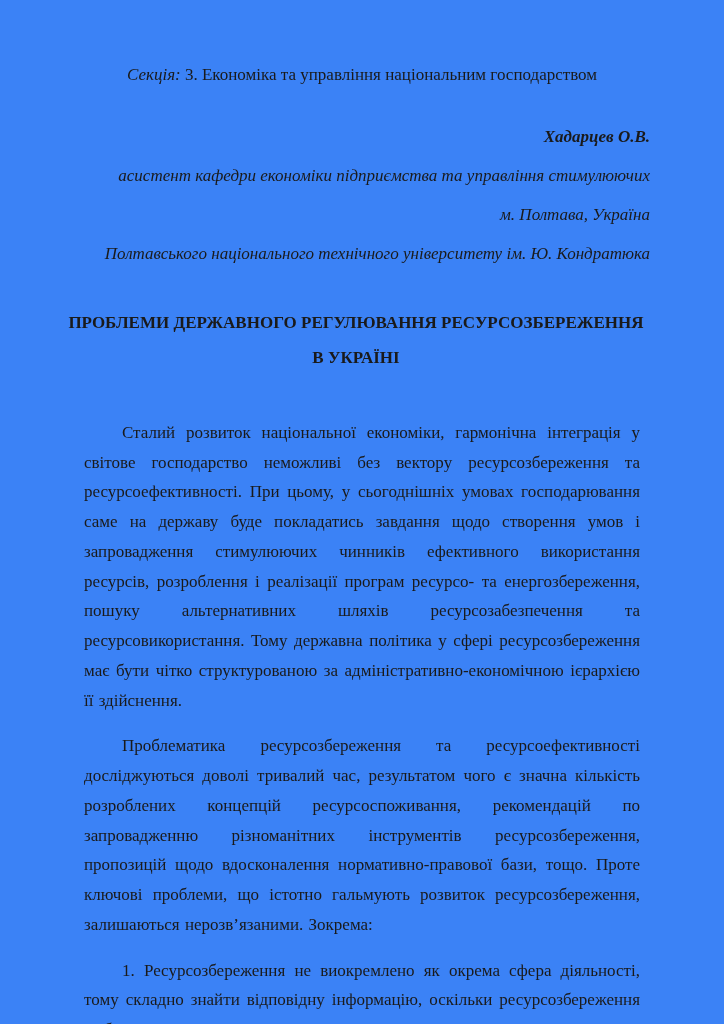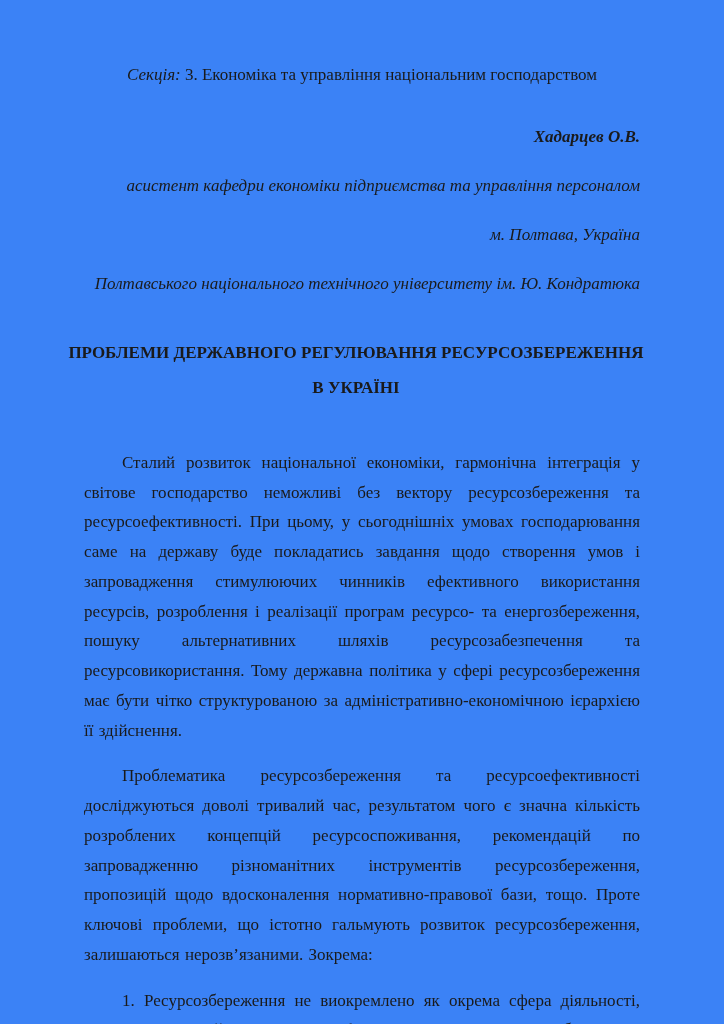--- a/index.html
+++ b/index.html
@@ -26,21 +26,21 @@
   .section-label {
     font-style: italic;
   }
   .author-block {
     margin-top: 32px;
     text-align: right;
     font-style: italic;
     line-height: 1.95;
   }
   .author-block p {
-    margin: 16px;
+    margin: 6px;
   }
   .author-name {
     font-weight: bold;
   }
   .doc-title {
     margin: 36px 12px 0 0;
     text-align: center;
     font-size: 17px;
     font-weight: bold;
     line-height: 2.05;
@@ -58,21 +58,21 @@
 </style>
 </head>
 <body>
 
 <div class="page">
 
   <p class="section-line"><span class="section-label">Секція:</span><span> 3. Економіка та управління національним господарством</span></p>
 
   <div class="author-block">
     <p class="author-name">Хадарцев О.В.</p>
-    <p class="author-line">асистент кафедри економіки підприємства та управління персоналом</p>
+    <p class="author-line">асистент кафедри економіки підприємства та управління стимулюючих</p>
     <p class="author-line">м. Полтава, Україна</p>
     <p class="author-line">Полтавського національного технічного університету ім. Ю. Кондратюка</p>
   </div>
 
   <h1 class="doc-title">ПРОБЛЕМИ ДЕРЖАВНОГО РЕГУЛЮВАННЯ РЕСУРСОЗБЕРЕЖЕННЯ В УКРАЇНІ</h1>
 
   <div class="body-text">
     <p class="para">Сталий розвиток національної економіки, гармонічна інтеграція у світове господарство неможливі без вектору ресурсозбереження та ресурсоефективності. При цьому, у сьогоднішніх умовах господарювання саме на державу буде покладатись завдання щодо створення умов і запровадження стимулюючих чинників ефективного використання ресурсів, розроблення і реалізації програм ресурсо- та енергозбереження, пошуку альтернативних шляхів ресурсозабезпечення та ресурсовикористання. Тому державна політика у сфері ресурсозбереження має бути чітко структурованою за адміністративно-економічною ієрархією її здійснення.</p>
     <p class="para">Проблематика ресурсозбереження та ресурсоефективності досліджуються доволі тривалий час, результатом чого є значна кількість розроблених концепцій ресурсоспоживання, рекомендацій по запровадженню різноманітних інструментів ресурсозбереження, пропозицій щодо вдосконалення нормативно-правової бази, тощо. Проте ключові проблеми, що істотно гальмують розвиток ресурсозбереження, залишаються нерозв’язаними. Зокрема:</p>
     <p class="para">1. Ресурсозбереження не виокремлено як окрема сфера діяльності, тому складно знайти відповідну інформацію, оскільки ресурсозбереження є багатогранним поняттям, що розглядається під різним кутом зору, внаслідок чого Державний комітет статистики України представляє інформацію щодо стану ресурсозбереження в Україні через іноваційну діяльність, як складову</p>

